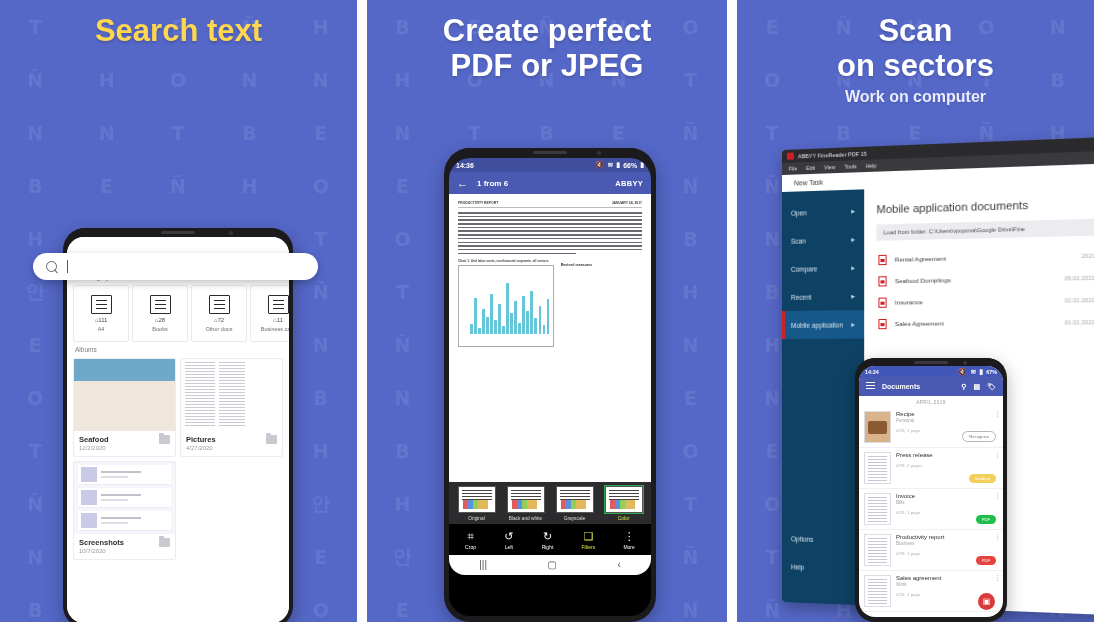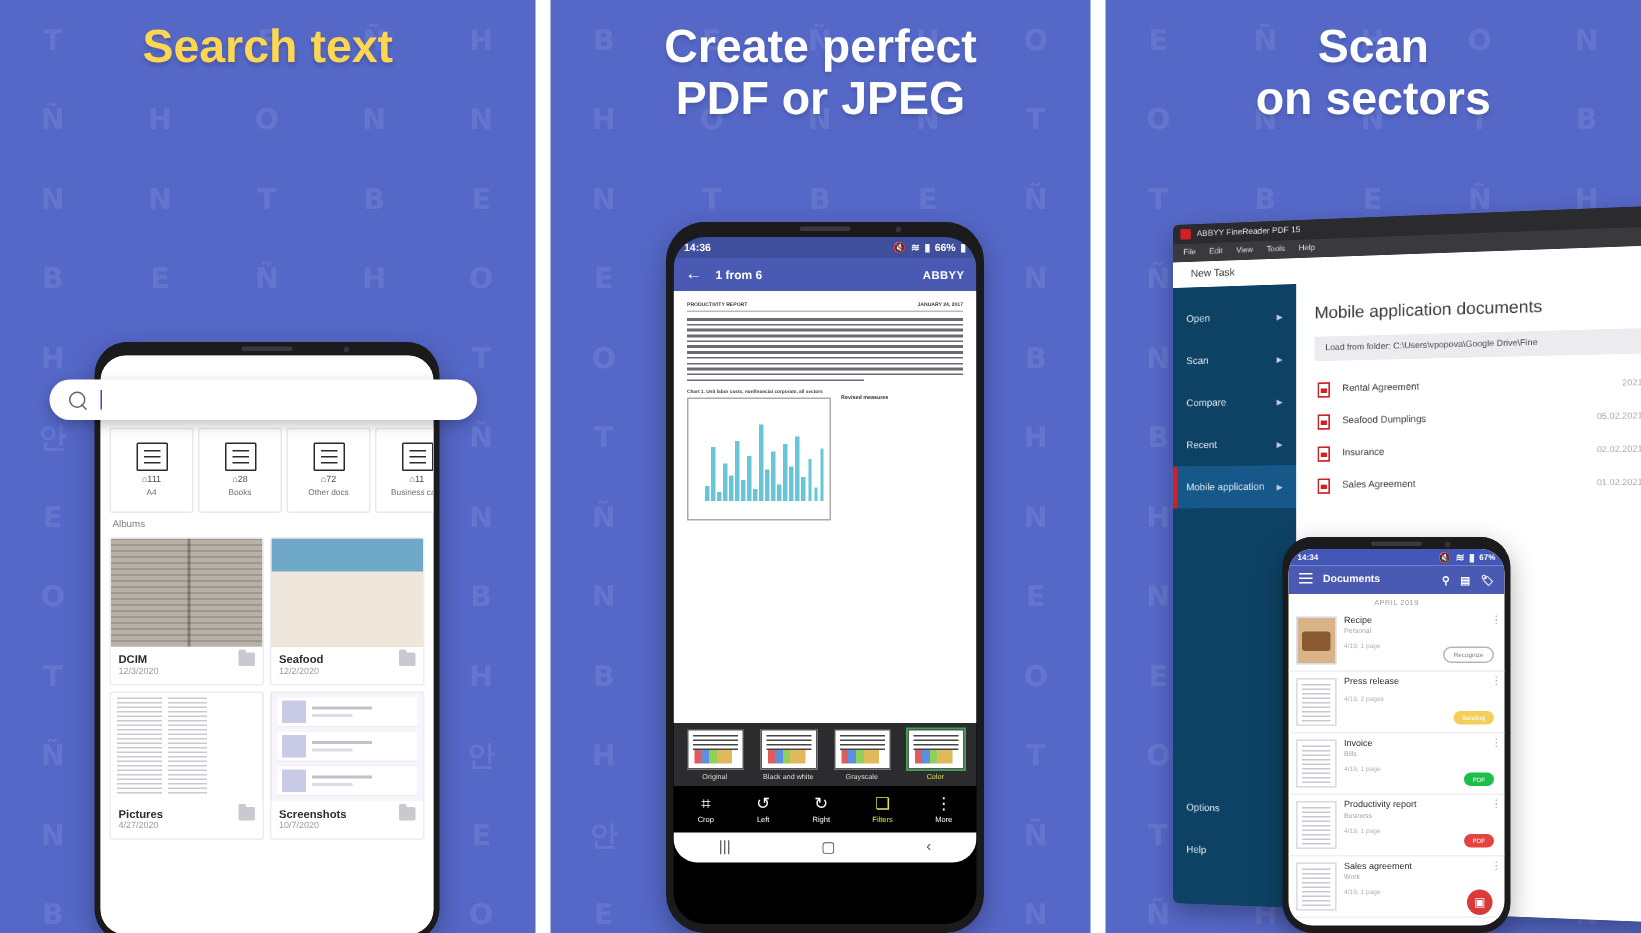--- a/index.html
+++ b/index.html
@@ -335,33 +335,20 @@
                   <i style="top:4px"></i>
                   <i style="top:8px"></i>
                   <i style="top:12px"></i>
                 </div>
                 <div class="cat-count">⌂11</div>
                 <div class="cat-name">Business card</div>
               </div>
             </div>
           <div class="sec-label">Albums</div>
           <div class="albums-grid" id="albums1">
-              <div class="album">
-                <div class="album-thumb">
-                  <div class="tex-lines"></div>
-                  <div style="position:absolute;left:50%;top:0;bottom:0;width:2px;background:rgba(40,40,40,.35)"></div>
-                </div>
-                <div class="album-meta">
-                  <div>
-                    <div class="album-name">DCIM</div>
-                    <div class="album-date">12/3/2020</div>
-                  </div>
-                  <div class="folder-ic"></div>
-                </div>
-              </div>
               <div class="album">
                 <div class="album-thumb">
                   <div class="tex-doc"></div>
                   <div style="position:absolute;left:0;right:0;top:0;height:22px;background:#6fa8c8"></div>
                   <div class="band" style="top:33px"></div>
                   <div class="band" style="top:38px"></div>
                   <div class="band" style="top:43px"></div>
                   <div class="band" style="top:48px"></div>
                   <div class="band" style="top:53px"></div>
                   <div class="band" style="top:58px"></div>
@@ -758,20 +745,21 @@
         <span>Ñ</span>
         <span>H</span>
         <span>O</span>
         <span>N</span>
         <span>N</span>
       </div>
 
     <div class="heads">
       <div class="h-white">Scan</div>
       <div class="h-white">on sectors</div>
+      <div class="h-sub big">Work on computer</div>
     </div>
 
     <div class="win">
       <div class="win-title">
         <span class="win-logo"></span>
         <span>ABBYY FineReader PDF 15</span>
       </div>
       <div class="win-menu" id="menubar">
           <span>File</span>
           <span>Edit</span>

